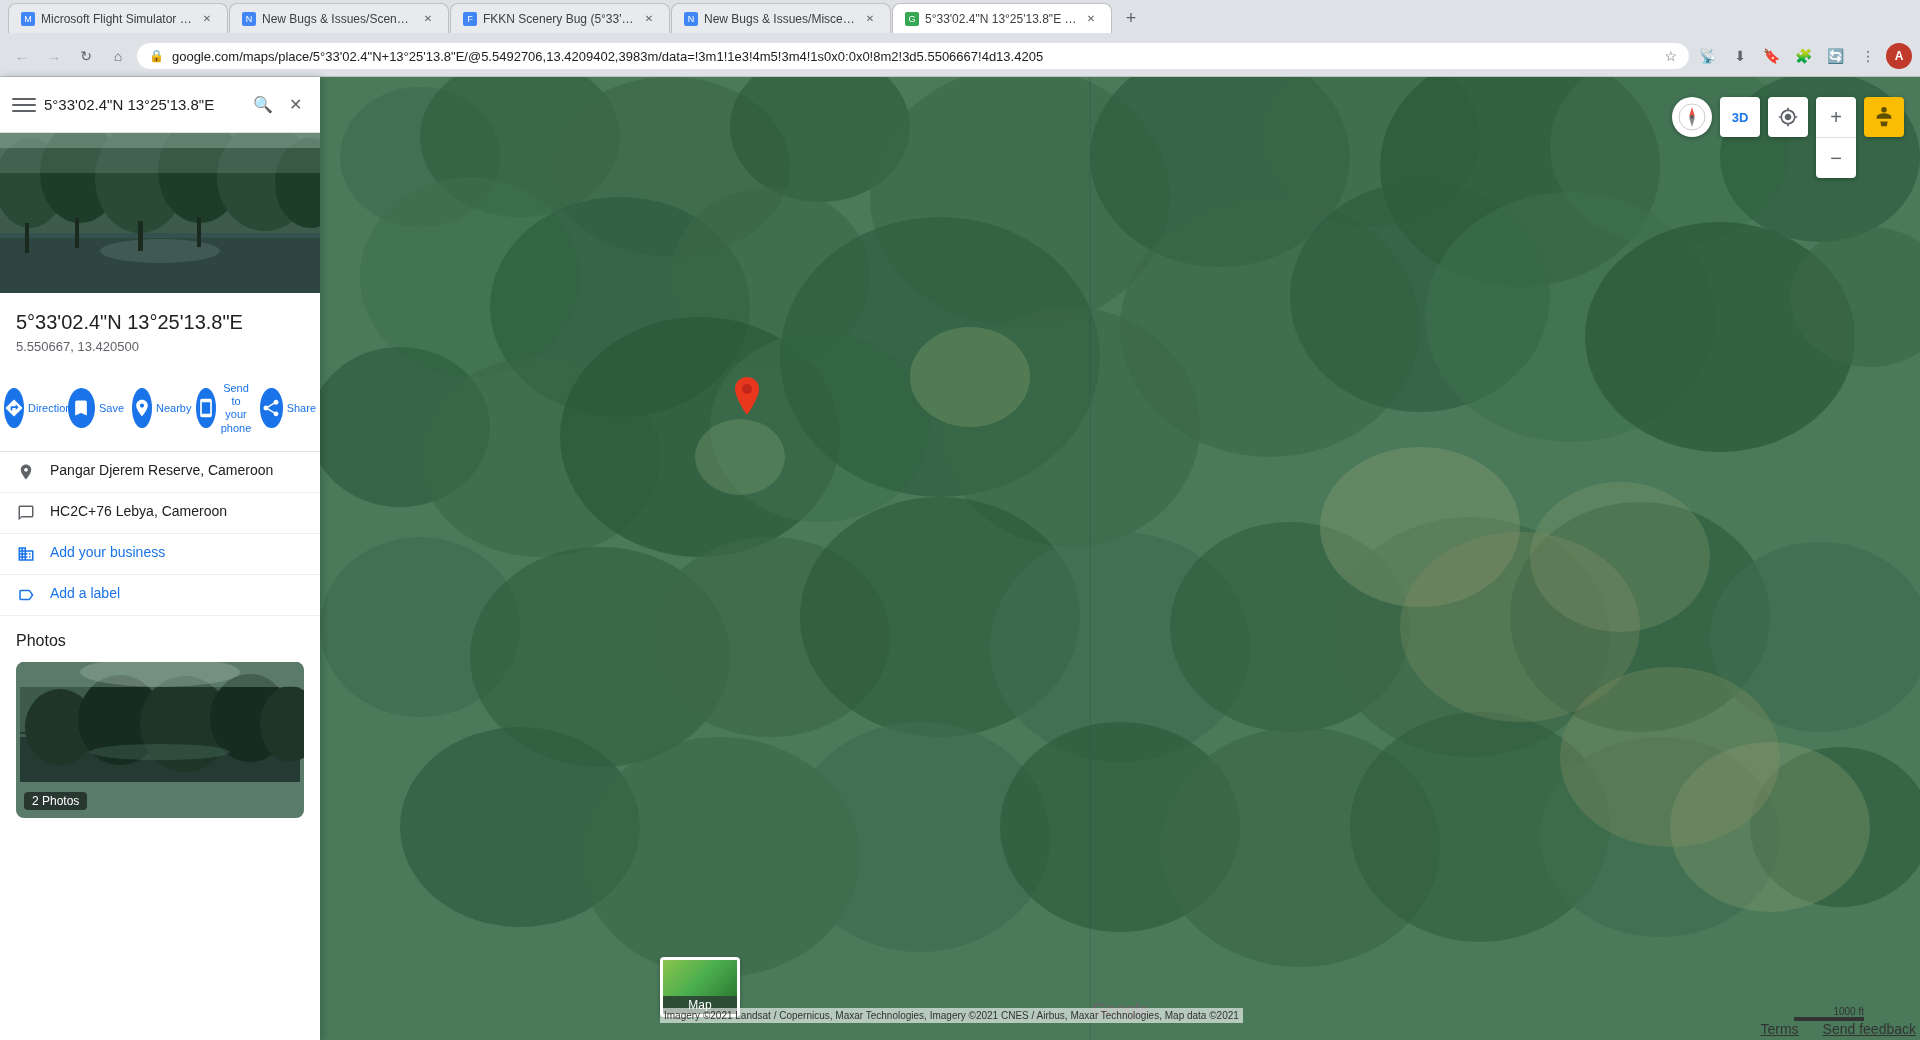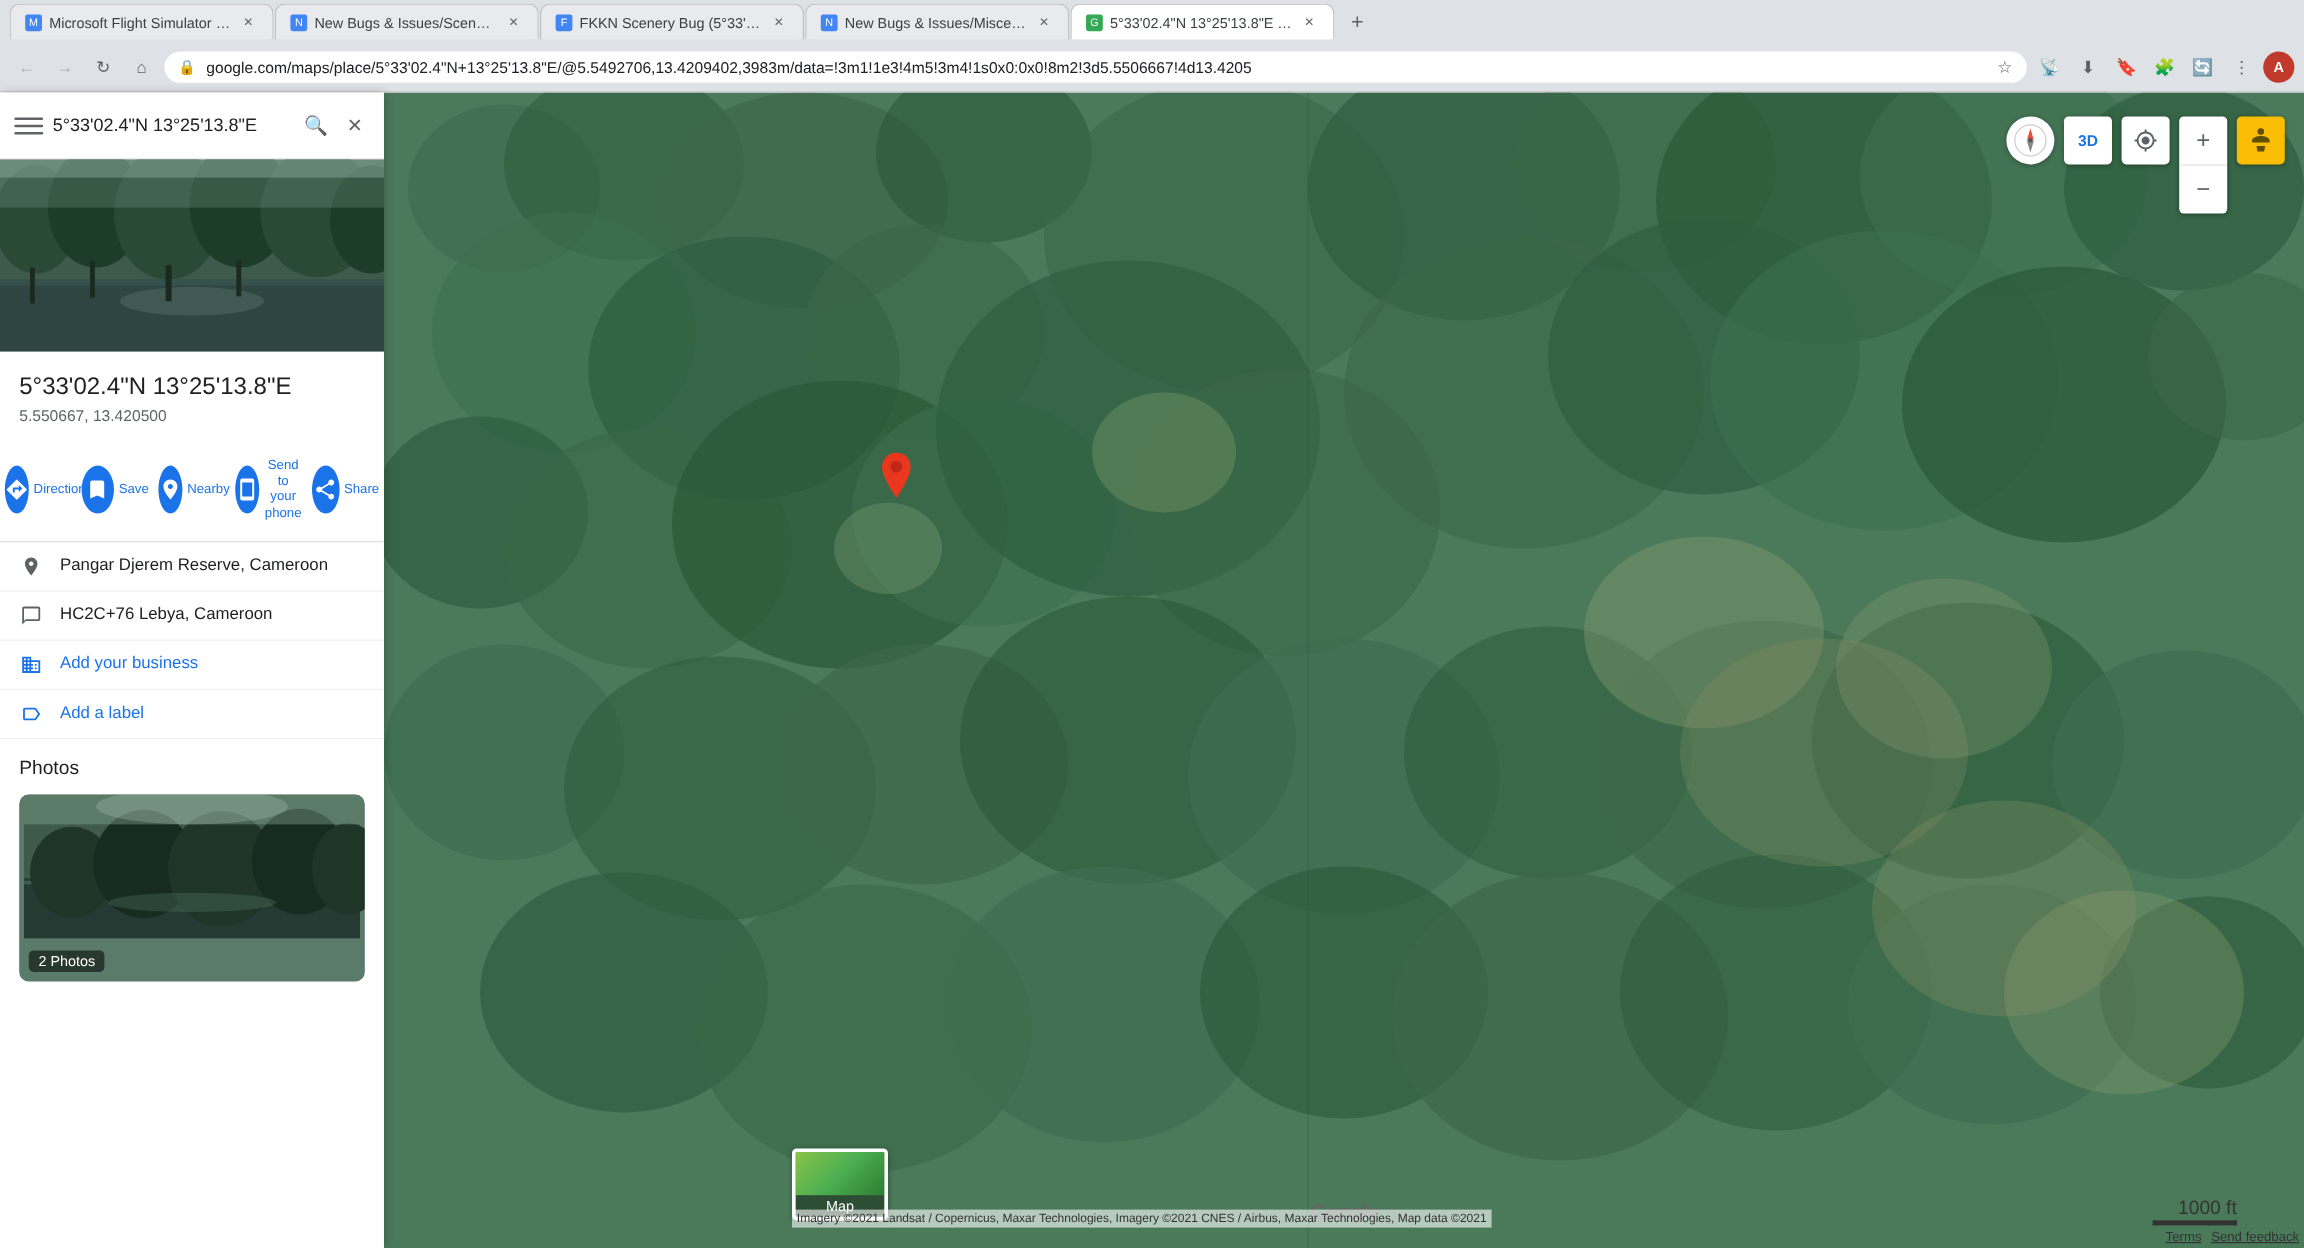--- a/index.html
+++ b/index.html
@@ -458,23 +458,23 @@
     }
     .map-type-inner {
       width: 100%;
       flex: 1;
       background: linear-gradient(135deg, #8bc34a 0%, #4caf50 50%, #2e7d32 100%);
     }
     .terms-links {
       position: absolute;
       bottom: 4px;
       right: 4px;
-      font-size: 11px;
-      display: flex;
-      gap: 8px;
+      font-size: 14px;
+      display: flex;
+      gap: 24px;
     }
     .terms-link {
       color: #333;
       text-decoration: underline;
       cursor: pointer;
     }
   </style>
 </head>
 <body>
 
@@ -812,19 +812,19 @@
 
     
     <div class="terms-links">
       <span class="terms-link">Terms</span>
       <span class="terms-link">Send feedback</span>
     </div>
 
     
     <div style="position:absolute; bottom:20px; right:56px;">
       <div style="display:flex; flex-direction:column; align-items:flex-end;">
-        <span style="font-size:16px; color:#333;text-align:center;">1000 ft</span>
+        <span style="font-size:10px; color:#333;text-align:center;">1000 ft</span>
         <div style="width:70px; height:4px; background:#333; border:2px solid #333; border-top:none;"></div>
       </div>
     </div>
 
   </div>
 </div>
 
 </body></html>

